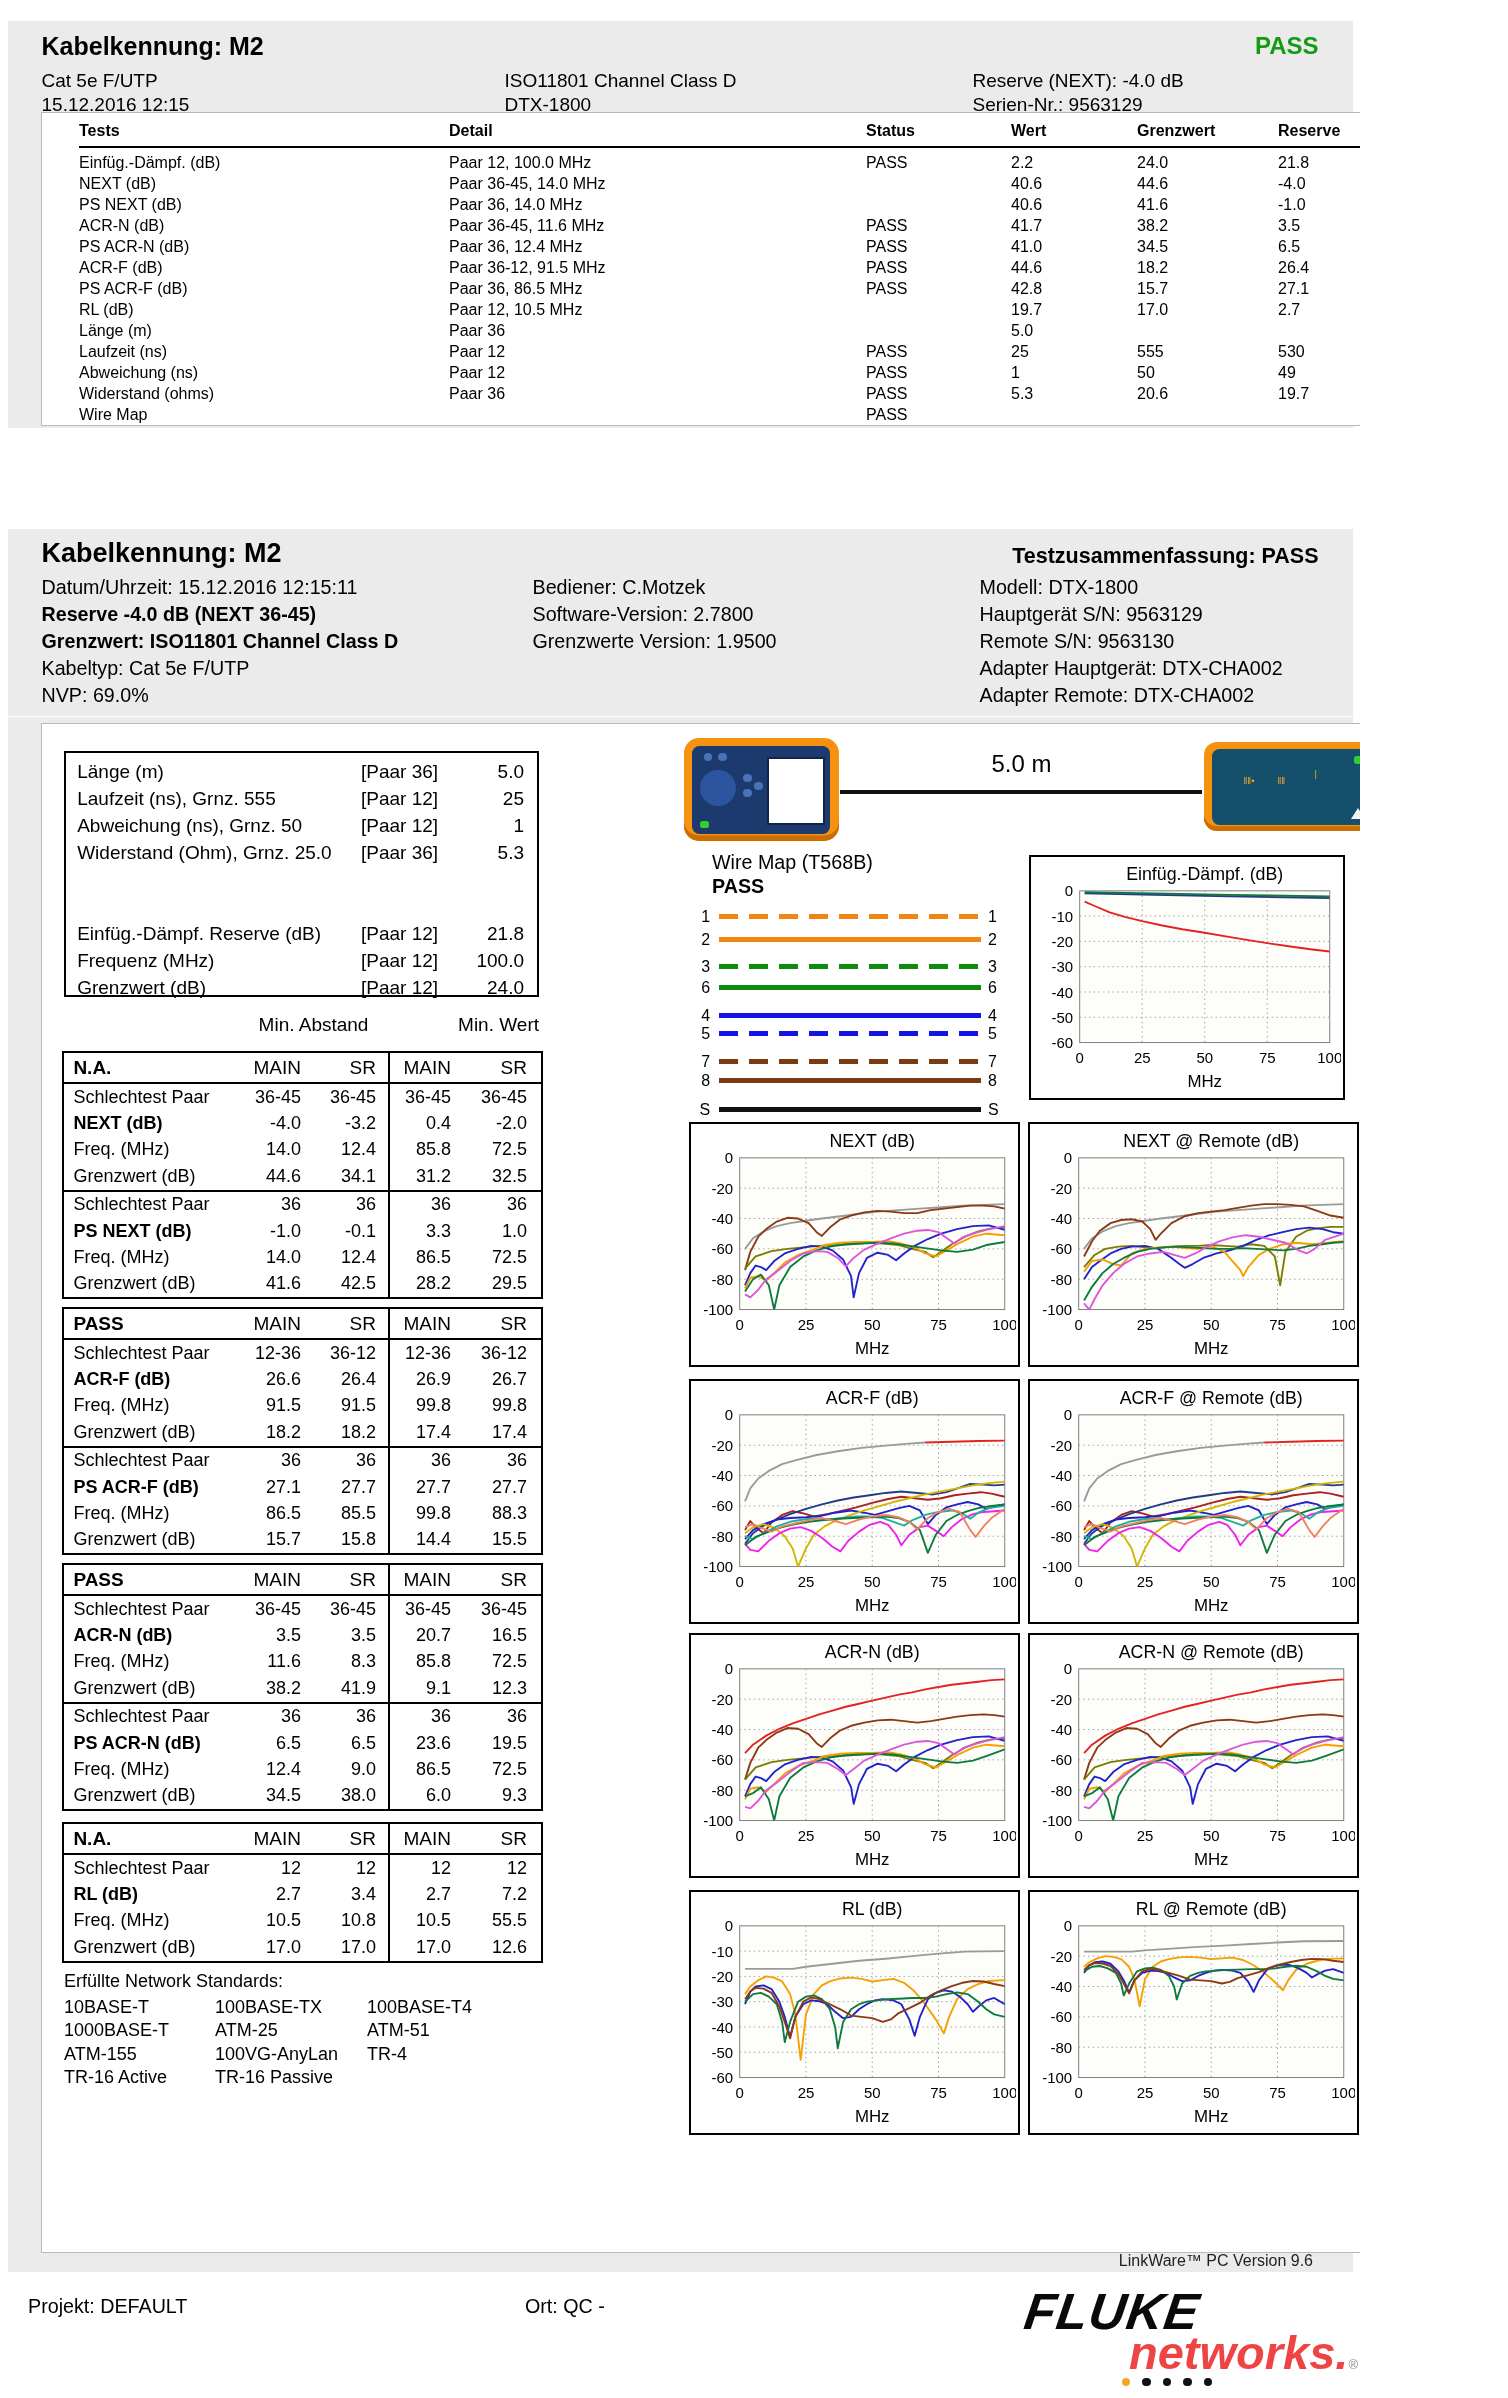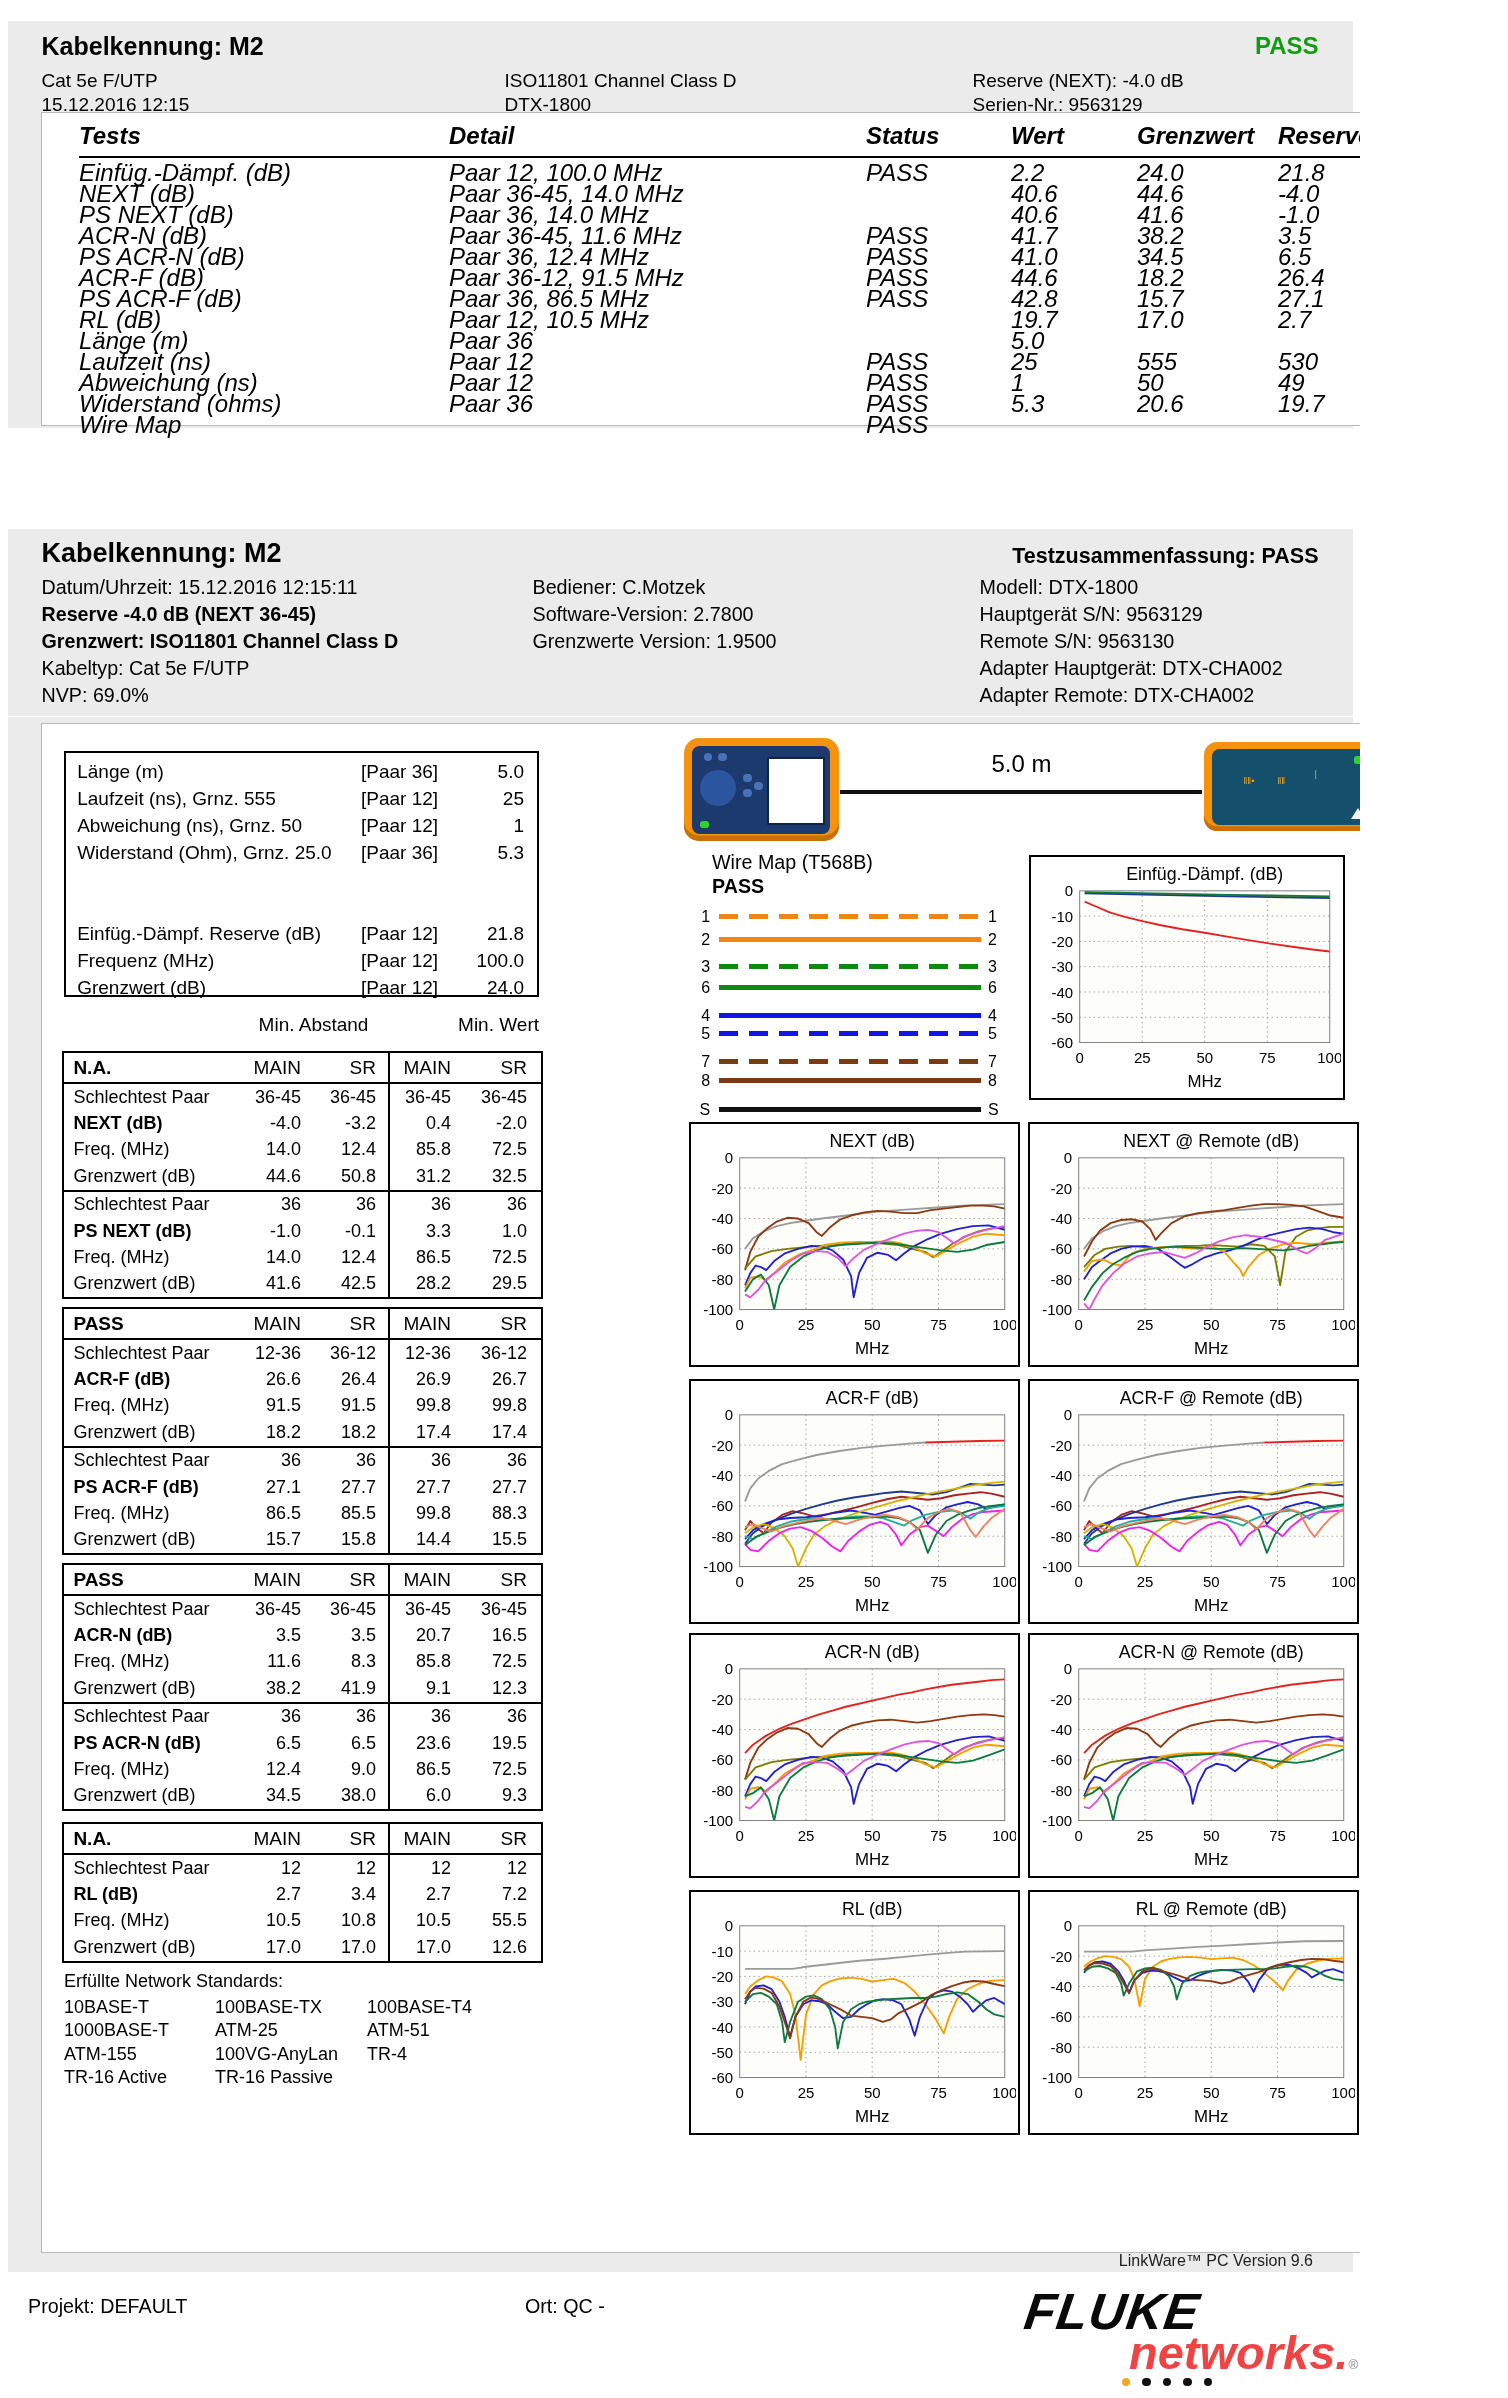--- a/index.html
+++ b/index.html
@@ -8,21 +8,21 @@
   .abs{position:absolute;}
   .band{position:absolute;left:7.5px;right:7.5px;background:#ebebeb;}
   .whitebox{position:absolute;background:#fff;border:0.9px solid #b9b9b9;}
   .b{font-weight:bold;}
   .green{color:#149b14;}
   
   .h1-title{left:34px;top:32px;font-size:25px;font-weight:bold;}
   .h1-pass{right:34px;top:32px;font-size:24px;font-weight:bold;}
   .h1-info{font-size:19px;}
   
-  .t-head,.t-row{display:grid;grid-template-columns:370px 417px 145px 126px 141px 141px;font-size:24px;font-style:italic;}
+  .t-head,.t-row{display:grid;grid-template-columns:370px 417px 145px 126px 141px 141px;font-size:16px;}
   .t-head{font-weight:bold;border-bottom:2.8px solid #000;padding-bottom:5.6px;margin-bottom:3.7px;}
   .t-row{line-height:21px;}
   .num{text-align:left;}
   
   .h2-line{font-size:19.7px;line-height:27px;}
   
   .infobox{left:64px;top:751px;width:475px;height:246px;border:2.8px solid #000;background:#fff;box-sizing:border-box;}
   .ib-row{display:grid;grid-template-columns:295px 89px auto;height:27px;font-size:19px;align-items:center;}
   .ib-row .c0{padding-left:11.2px;}
   .ib-row .c2{text-align:right;padding-right:13px;}
@@ -321,21 +321,21 @@
           <div class="rt-row">
             <span class="c0">Freq. (MHz)</span>
             <span class="cn">14.0</span>
             <span class="cn">12.4</span>
             <span class="cn div">85.8</span>
             <span class="cn">72.5</span>
           </div>
           <div class="rt-row">
             <span class="c0">Grenzwert (dB)</span>
             <span class="cn">44.6</span>
-            <span class="cn">50.8</span>
+            <span class="cn">34.1</span>
             <span class="cn div">31.2</span>
             <span class="cn">32.5</span>
           </div>
         </div>
         <div class="rt-block2">
           <div class="rt-row">
             <span class="c0">Schlechtest Paar</span>
             <span class="cn">36</span>
             <span class="cn">36</span>
             <span class="cn div">36</span>

